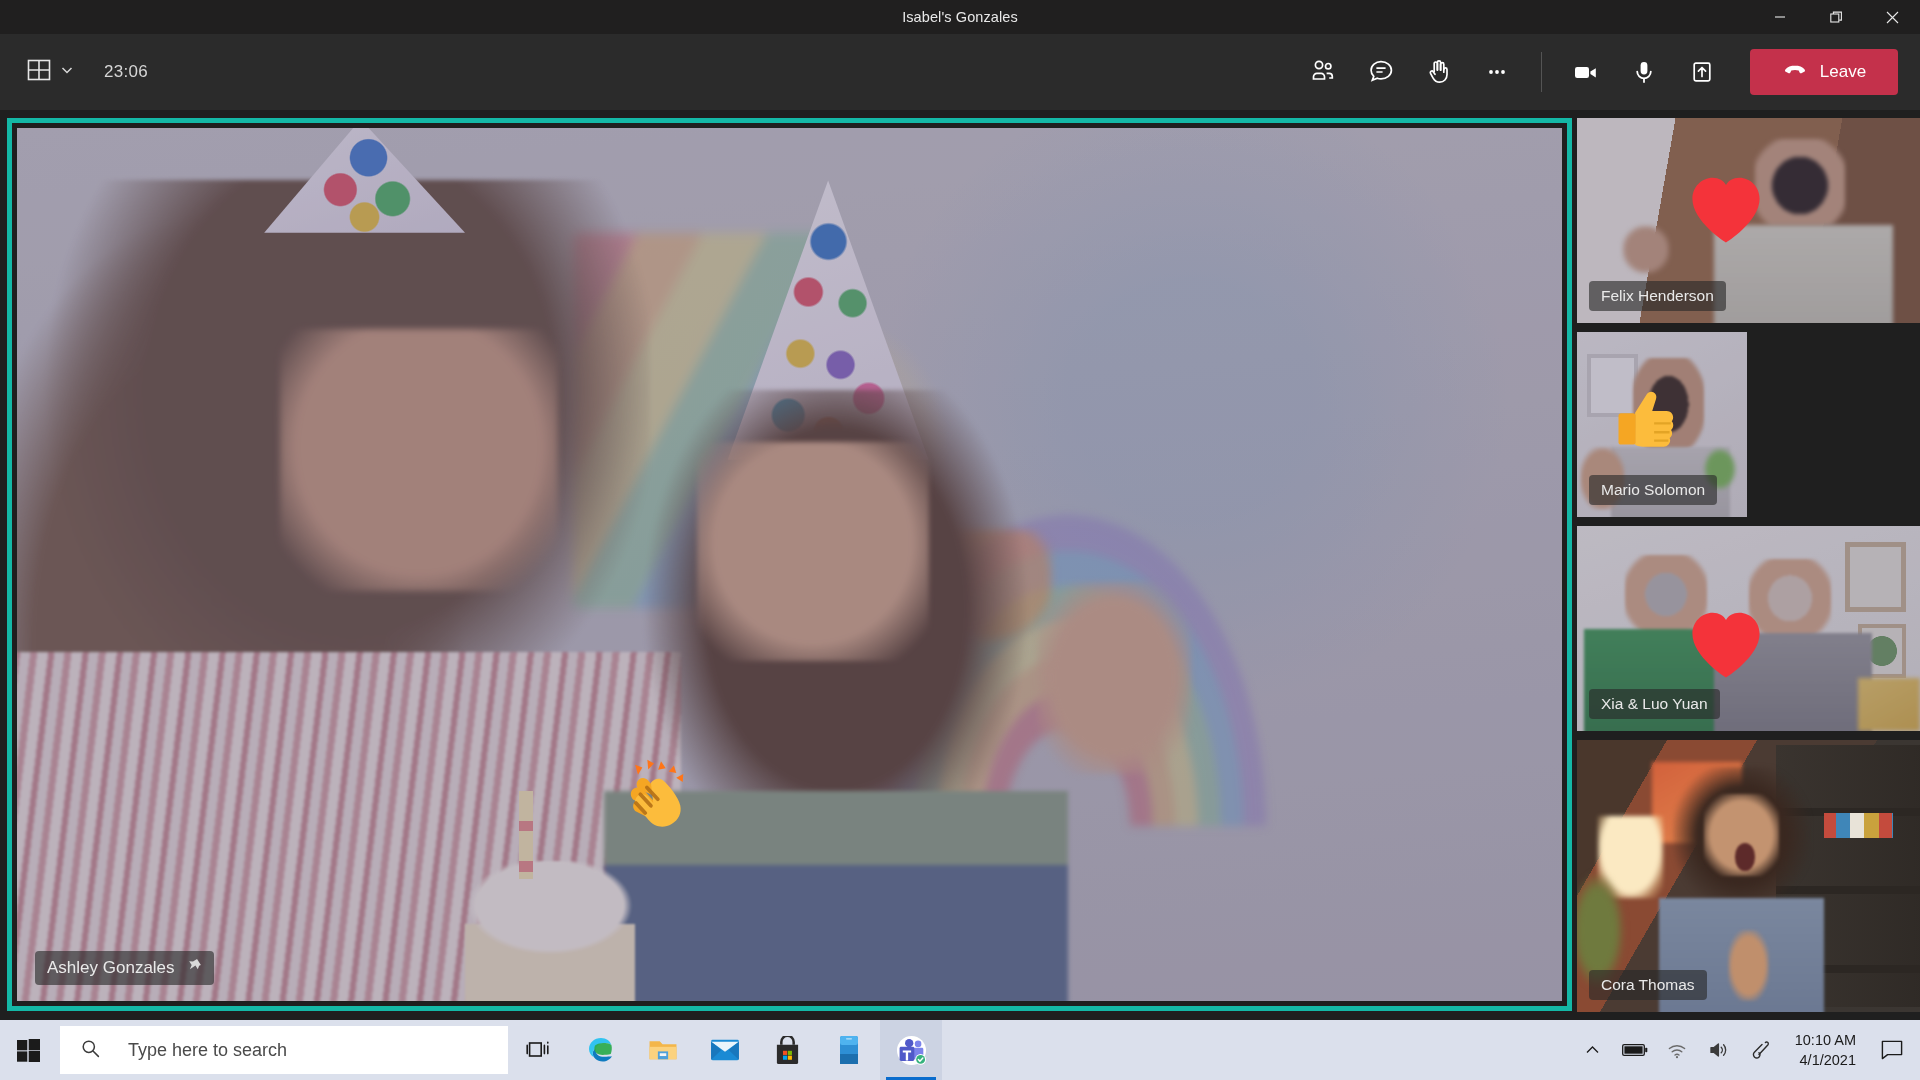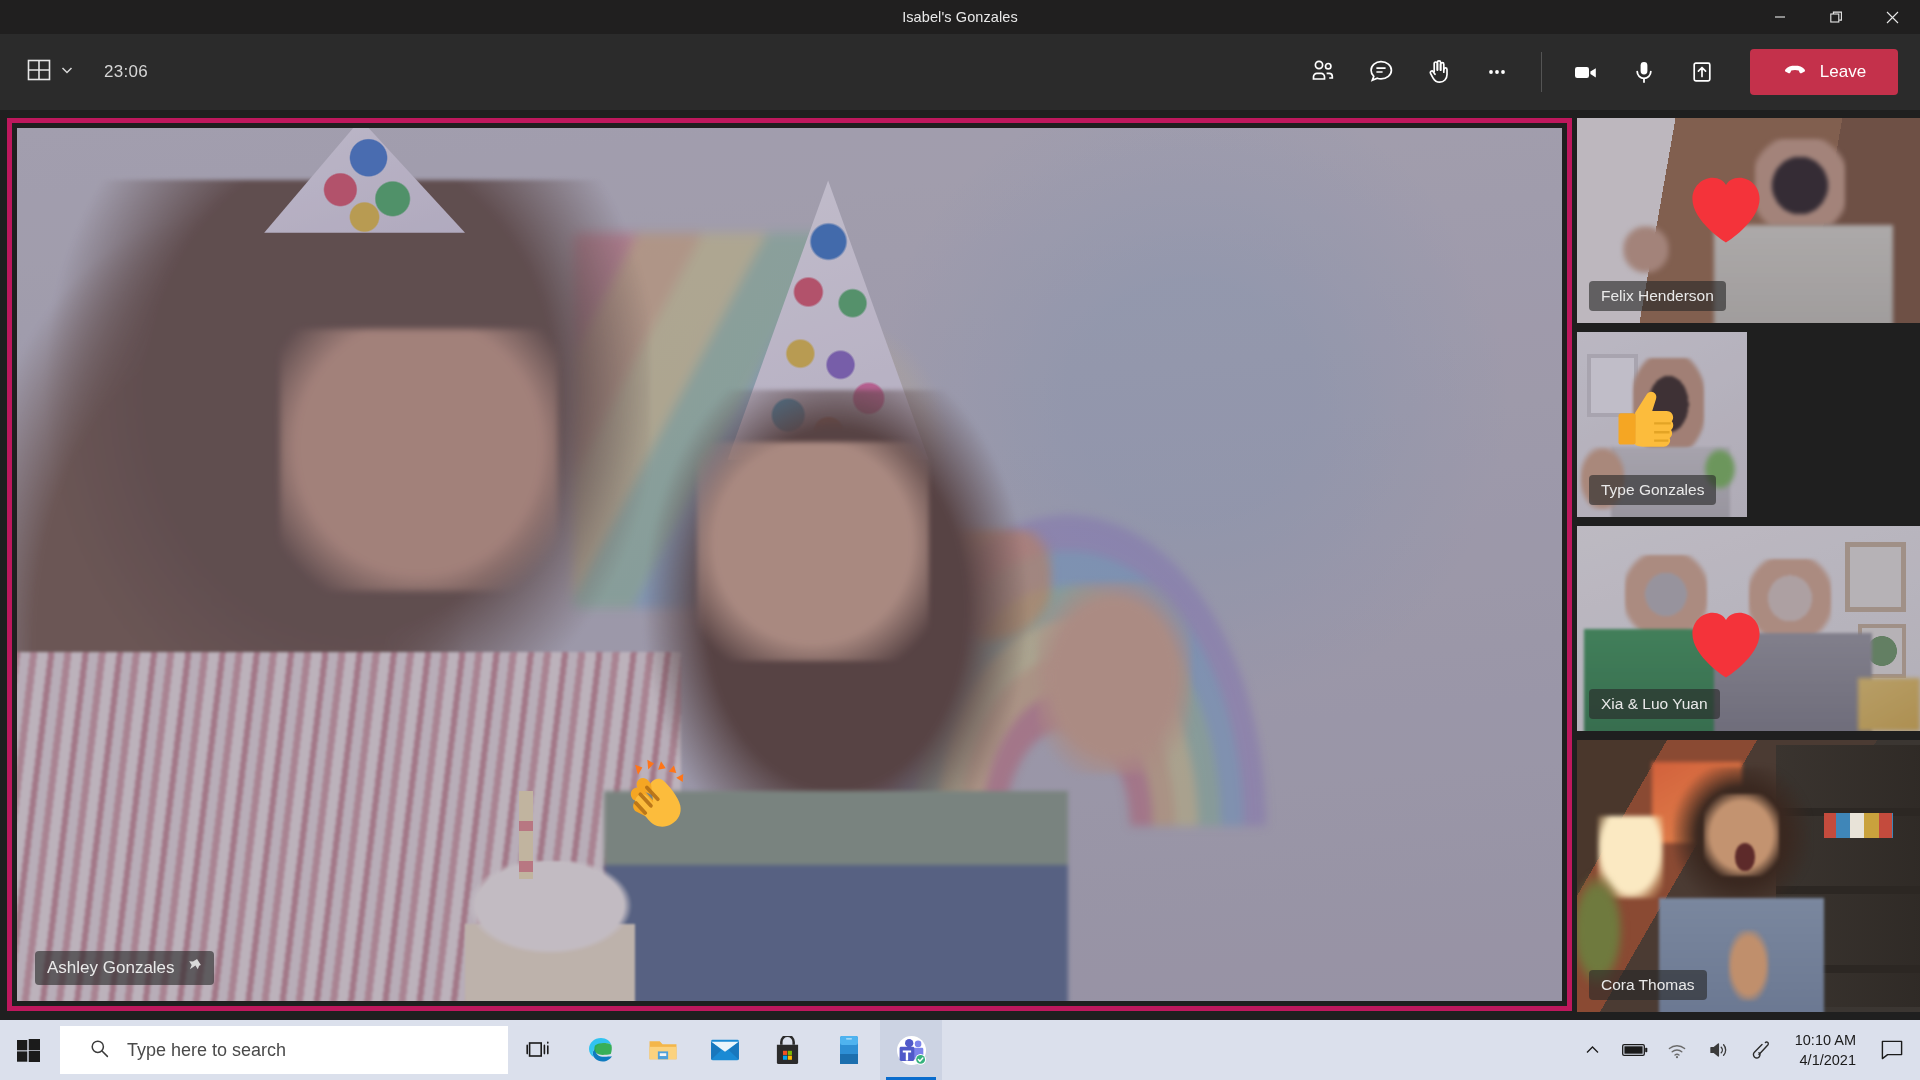--- a/index.html
+++ b/index.html
@@ -45,21 +45,21 @@
 
   
   .stage{
     position:absolute;left:0;top:110px;width:1920px;height:910px;
     background:#1f1f1f;
   }
 
   
   .main-tile{
     position:absolute;left:7px;top:8px;width:1565px;height:893px;
-    border:5px solid #be185d;background:#1f1f1f;
+    border:5px solid #14b8a6;background:#1f1f1f;
   }
   .main-inner{position:absolute;inset:5px;overflow:hidden;background:#2a2a33;}
 
   
   .vid{position:absolute;inset:0;overflow:hidden;}
   .tint{position:absolute;inset:0;background:rgba(72,66,104,.30);pointer-events:none;}
 
   
   .scene-main{
     position:absolute;inset:0;
@@ -271,21 +271,21 @@
   .emoji{position:absolute;pointer-events:none;line-height:1;}
 
   
   .taskbar{
     position:absolute;left:0;top:1020px;width:1920px;height:60px;
     background:#dbe0ec;display:flex;align-items:center;
   }
   .start{width:56px;height:60px;display:flex;align-items:center;justify-content:center;cursor:pointer;}
   .search{
     width:448px;height:48px;background:#fff;display:flex;align-items:center;
-    gap:18px;padding-left:30px;margin-left:4px;cursor:text;
+    gap:28px;padding-left:21px;margin-left:4px;cursor:text;
   }
   .search .ph{color:#4a4a4a;font-size:18px;}
   .tb-app{width:62px;height:60px;display:flex;align-items:center;justify-content:center;position:relative;cursor:pointer;}
   .tb-app.active{background:#ccd3e3;}
   .tb-app.active:after{
     content:"";position:absolute;left:6px;right:6px;bottom:0;height:3px;background:#0a6ccd;
   }
   .tray{margin-left:auto;display:flex;align-items:center;gap:2px;padding-right:6px;}
   .tray-icon{width:40px;height:60px;display:flex;align-items:center;justify-content:center;cursor:pointer;}
   .clock{
@@ -491,21 +491,21 @@
       <div class="emoji" style="left:32px;top:48px;">
         <svg width="76" height="76" viewBox="0 0 64 64">
           <path d="M22 27.5l9.8-15.4c1.2-2 3.6-2.7 5.6-1.7 2.1 1 3 3.4 2.2 5.6L36.4 26h12.2c3 0 5.4 2.4 5.4 5.3 0 1.3-.5 2.5-1.2 3.4.8.9 1.3 2.1 1.3 3.4 0 1.6-.7 3-1.8 3.9.5.8.8 1.8.8 2.8 0 1.7-.8 3.1-2 4 .2.6.4 1.3.4 2 0 3-2.4 5.4-5.4 5.4H30c-4.4 0-8-1.5-8-1.5z" fill="#fcbc3c"></path>
           <path d="M10 28h10.4c1.1 0 2 .9 2 2v22.4c0 1.1-.9 2-2 2H10c-1.1 0-2-.9-2-2V30c0-1.1.9-2 2-2z" fill="#f5a623"></path>
           <g stroke="#d99a1c" stroke-width="2" opacity=".7">
               <path d="M38 36.5h14M38 44h13M38 51h12"></path>
             </g>
         </svg>
       </div>
       <div class="name-pill">
-        <span>Type Gonzales</span>
+        <span>Mario Solomon</span>
       </div>
     </div>
 
 
     <div class="tile t-cora">
       <div class="vid">
         <div class="sc-cora">
           <div class="p-art"></div>
             <div class="p-shelf"></div>
             <div class="p-books"></div>

